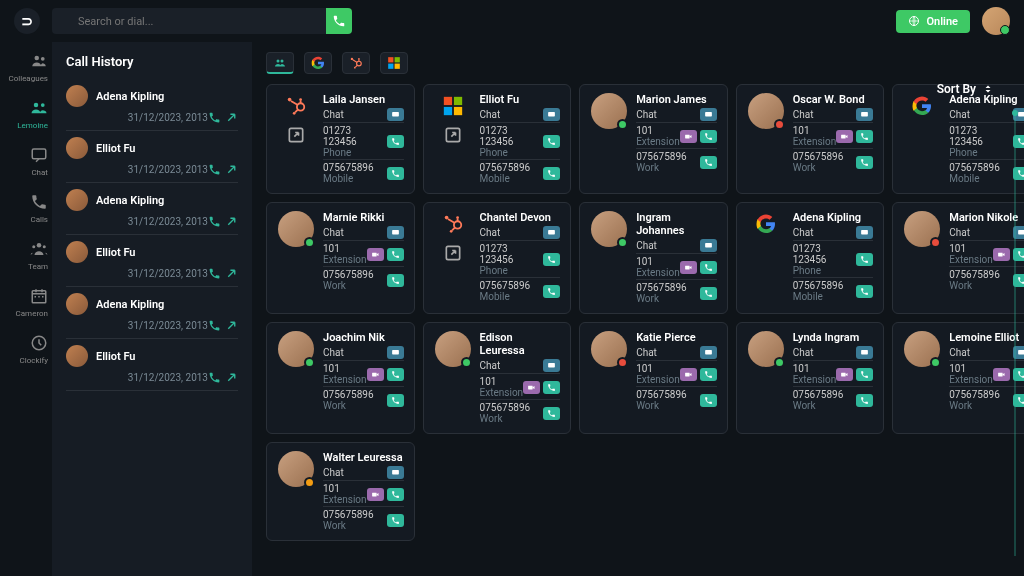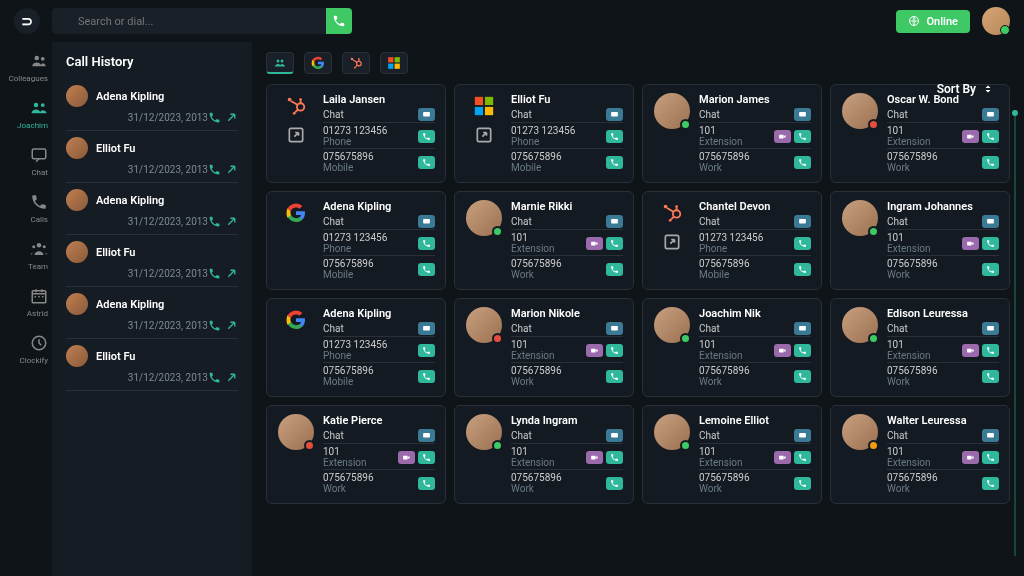--- a/index.html
+++ b/index.html
@@ -28,21 +28,21 @@
 .hist-name{color:#fff;font-size:11px;font-weight:600}
 .hist-bot{display:flex;align-items:center;justify-content:flex-end}
 .hist-time{color:#7a8a95;font-size:10px}
 .hist-icons{display:flex;gap:4px;color:#2fb89b}
 .main{flex:1;padding:10px 14px;overflow:hidden;position:relative}
 .qf-label{color:#ccc;font-size:12px;margin-bottom:6px}
 .qf-row{display:flex;align-items:center;gap:10px;margin-bottom:10px}
 .qf-btn{width:28px;height:22px;border:1px solid #2a3038;border-radius:4px;display:flex;align-items:center;justify-content:center;cursor:pointer;background:#1a2028}
 .qf-btn.active{border-bottom:2px solid #2fb89b}
 .sortby{position:absolute;right:30px;top:40px;color:#fff;font-size:12px;font-weight:600;display:flex;align-items:center;gap:6px;cursor:pointer}
-.grid{display:grid;grid-template-columns:repeat(4,1fr);gap:8px}
+.grid{display:grid;grid-template-columns:repeat(5,1fr);gap:8px}
 .card{border:1px solid #2a3038;border-radius:6px;padding:8px 10px;background:#141a22;display:flex;gap:8px;min-height:86px}
 .card-left{display:flex;flex-direction:column;align-items:center;gap:6px;width:38px}
 .brand{width:26px;height:26px;display:flex;align-items:center;justify-content:center}
 .ext-icon{color:#aaa}
 .pic{width:36px;height:36px;border-radius:50%;background:linear-gradient(135deg,#c8a080,#9a7050);position:relative}
 .pic .dot{position:absolute;bottom:-1px;right:-1px;width:11px;height:11px;border-radius:50%;border:2px solid #141a22}
 .dot.green{background:#3ec965}.dot.red{background:#e74c3c}.dot.orange{background:#f39c12}
 .card-right{flex:1;display:flex;flex-direction:column;gap:1px}
 .c-name{color:#fff;font-weight:600;font-size:11px}
 .c-row{display:flex;align-items:center;justify-content:space-between;border-bottom:1px solid #2a3038;padding:1px 0}
@@ -91,21 +91,21 @@
               <path d="M3 19c0-3 3-5 6-5s6 2 6 5M14 19c0-2 2-4 3-4s4 1 4 4"></path>
             </svg></span>
           <span>Colleagues</span>
         </div>
         <div class="nav-item active">
           <span><svg viewBox="0 0 24 24" fill="currentColor">
               <circle cx="8" cy="8" r="3"></circle>
               <circle cx="17" cy="8" r="2.5"></circle>
               <path d="M2 19c0-3 3-5 6-5s6 2 6 5M13 19c0-2 2-4 4-4s5 1 5 4"></path>
             </svg></span>
-          <span>Joachim</span>
+          <span>Lemoine</span>
         </div>
         <div class="nav-item">
           <span><svg viewBox="0 0 24 24" fill="none" stroke="currentColor" stroke-width="2">
               <rect x="3" y="4" width="18" height="13" rx="2"></rect>
               <path d="M8 21l4-4"></path>
             </svg></span>
           <span>Chat</span>
         </div>
         <div class="nav-item">
           <span><svg viewBox="0 0 24 24" fill="currentColor">
@@ -123,21 +123,21 @@
           <span>Team</span>
         </div>
         <div class="nav-item">
           <span><svg viewBox="0 0 24 24" fill="currentColor">
               <rect x="3" y="5" width="18" height="16" rx="1" fill="none" stroke="currentColor" stroke-width="2"></rect>
               <path d="M3 9h18M8 3v4M16 3v4" stroke="currentColor" stroke-width="2"></path>
               <rect x="6" y="12" width="2" height="2"></rect>
               <rect x="11" y="12" width="2" height="2"></rect>
               <rect x="16" y="12" width="2" height="2"></rect>
             </svg></span>
-          <span>Astrid</span>
+          <span>Cameron</span>
         </div>
         <div class="nav-item">
           <span><svg viewBox="0 0 24 24" fill="none" stroke="currentColor" stroke-width="2">
               <circle cx="12" cy="12" r="9"></circle>
               <path d="M12 7v5l3 3"></path>
             </svg></span>
           <span>Clockify</span>
         </div>
       </div>
 

